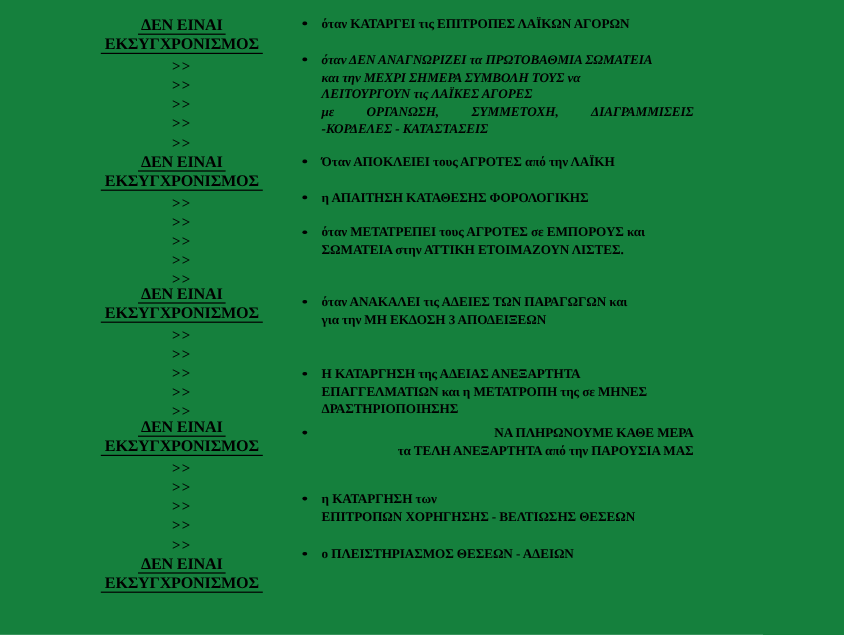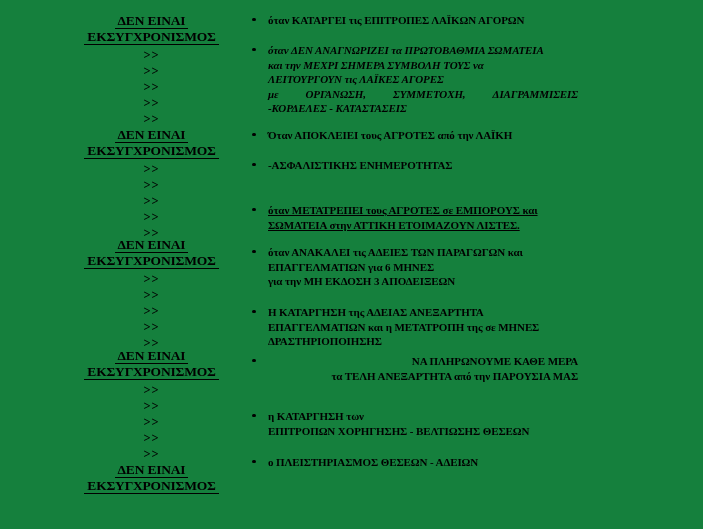--- a/index.html
+++ b/index.html
@@ -91,31 +91,30 @@
           <span>ΔΙΑΓΡΑΜΜΙΣΕΙΣ</span>
         </div>
         <div class="b-line">-ΚΟΡΔΕΛΕΣ - ΚΑΤΑΣΤΑΣΕΙΣ</div>
       </div>
       <div class="bullet" style="top: 128px;">
         <span class="dot"></span>
         <div class="b-line">Όταν ΑΠΟΚΛΕΙΕΙ τους ΑΓΡΟΤΕΣ από την ΛΑΪΚΗ</div>
       </div>
       <div class="bullet" style="top: 158px;">
         <span class="dot"></span>
-        <div class="b-line">-ΑΣΦΑΛΙΣΤΙΚΗΣ ΕΝΗΜΕΡΟΤΗΤΑΣ</div>
+        <div class="b-line">η ΑΠΑΙΤΗΣΗ ΚΑΤΑΘΕΣΗΣ ΦΟΡΟΛΟΓΙΚΗΣ</div>
       </div>
-      <div class="bullet" style="top: 203px; text-decoration: underline;">
+      <div class="bullet" style="top: 187px;">
         <span class="dot"></span>
         <div class="b-line">όταν ΜΕΤΑΤΡΕΠΕΙ τους ΑΓΡΟΤΕΣ σε ΕΜΠΟΡΟΥΣ και</div>
         <div class="b-line">ΣΩΜΑΤΕΙΑ στην ΑΤΤΙΚΗ ΕΤΟΙΜΑΖΟΥΝ ΛΙΣΤΕΣ.</div>
       </div>
       <div class="bullet" style="top: 245px;">
         <span class="dot"></span>
         <div class="b-line">όταν ΑΝΑΚΑΛΕΙ τις ΑΔΕΙΕΣ ΤΩΝ ΠΑΡΑΓΩΓΩΝ και</div>
-        <div class="b-line">ΕΠΑΓΓΕΛΜΑΤΙΩΝ για 6 ΜΗΝΕΣ</div>
         <div class="b-line">για την ΜΗ ΕΚΔΟΣΗ 3 ΑΠΟΔΕΙΞΕΩΝ</div>
       </div>
       <div class="bullet" style="top: 305px;">
         <span class="dot"></span>
         <div class="b-line">Η ΚΑΤΑΡΓΗΣΗ της ΑΔΕΙΑΣ ΑΝΕΞΑΡΤΗΤΑ</div>
         <div class="b-line">ΕΠΑΓΓΕΛΜΑΤΙΩΝ και η ΜΕΤΑΤΡΟΠΗ της σε ΜΗΝΕΣ</div>
         <div class="b-line">ΔΡΑΣΤΗΡΙΟΠΟΙΗΣΗΣ</div>
       </div>
       <div class="bullet" style="top: 354px; text-align: right;">
         <span class="dot"></span>

